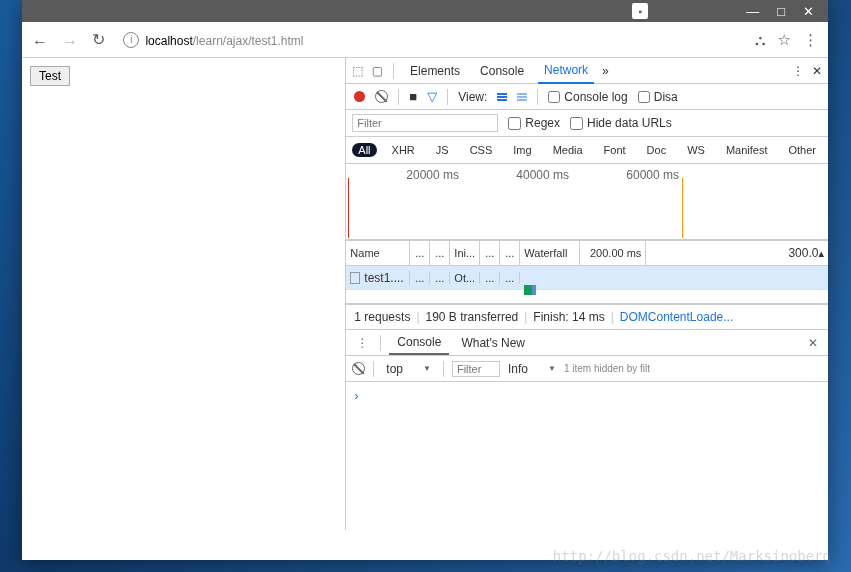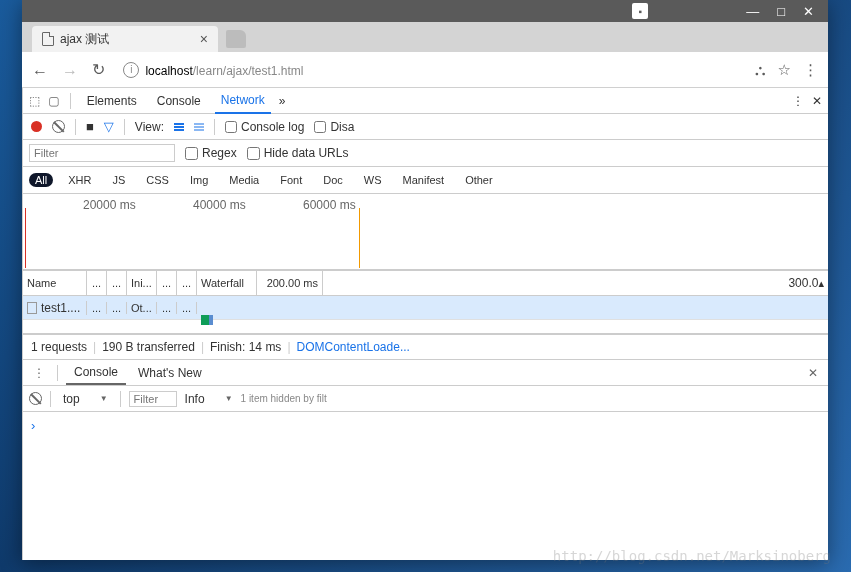--- a/index.html
+++ b/index.html
@@ -91,45 +91,40 @@
 </head>
 <body>
 
 <div class="window">
   <div class="titlebar">
     <span class="user-ic">▪</span>
     <span>—</span>
     <span>□</span>
     <span>✕</span>
   </div>
-  <div class="tabstrip">
-    <div class="tab">
-      <span class="file-ic"></span>
-      <span class="title">ajax 测试</span>
-      <span class="close">×</span>
-    </div>
-    <div class="newtab"></div>
-  </div>
   <div class="addrbar">
     <span class="nav-ic">←</span>
     <span class="nav-ic dis">→</span>
     <span class="nav-ic">↻</span>
     <div class="url-wrap">
       <span class="info">i</span>
       <span class="url">
         <span class="host">localhost</span><span class="path">/learn/ajax/test1.html</span>
       </span>
     </div>
     <div class="right">
       <span>⛬</span>
       <span>☆</span>
       <span>⋮</span>
     </div>
   </div>
   <div class="content">
+    <div class="page">
+      <button>Test</button>
+    </div>
     <div class="devtools">
       <div class="dt-tabs">
         <span class="ic">⬚</span>
         <span class="ic">▢</span>
         <span class="sep"></span>
         <span class="tlabel">Elements</span>
         <span class="tlabel">Console</span>
         <span class="tlabel active">Network</span>
         <span class="more">»</span>
         <span class="spacer"></span>

